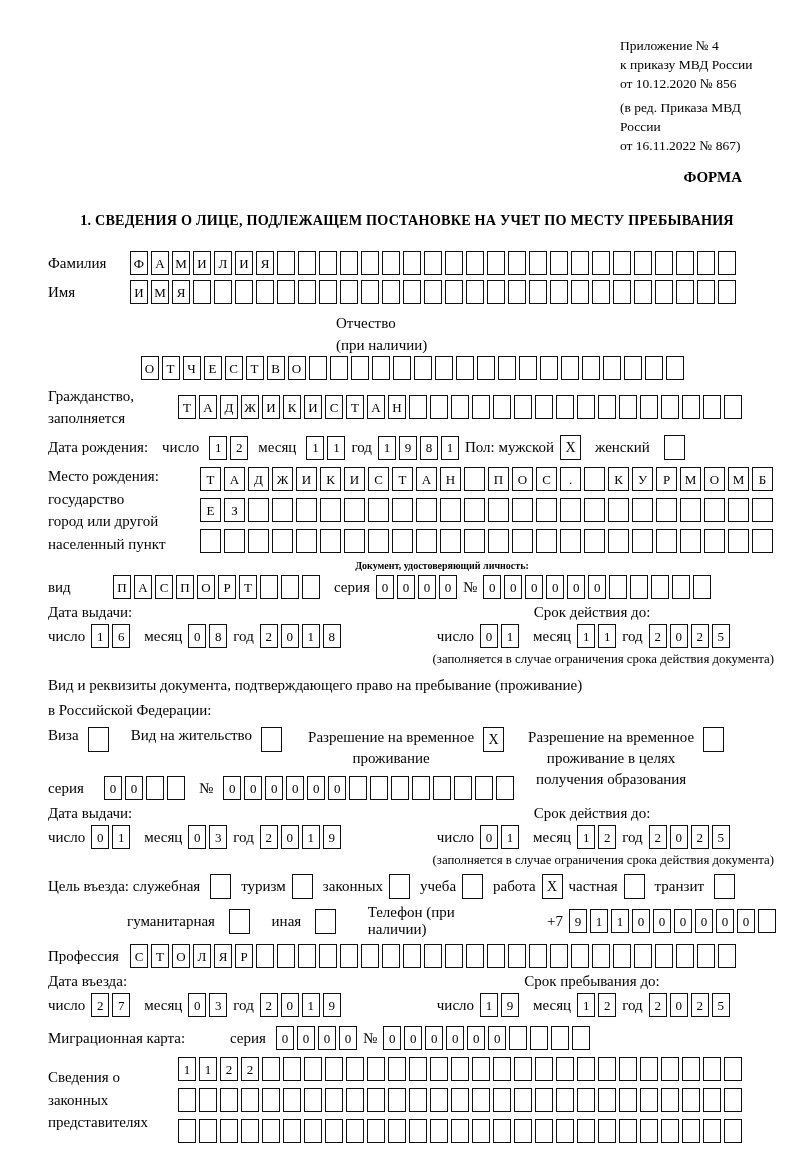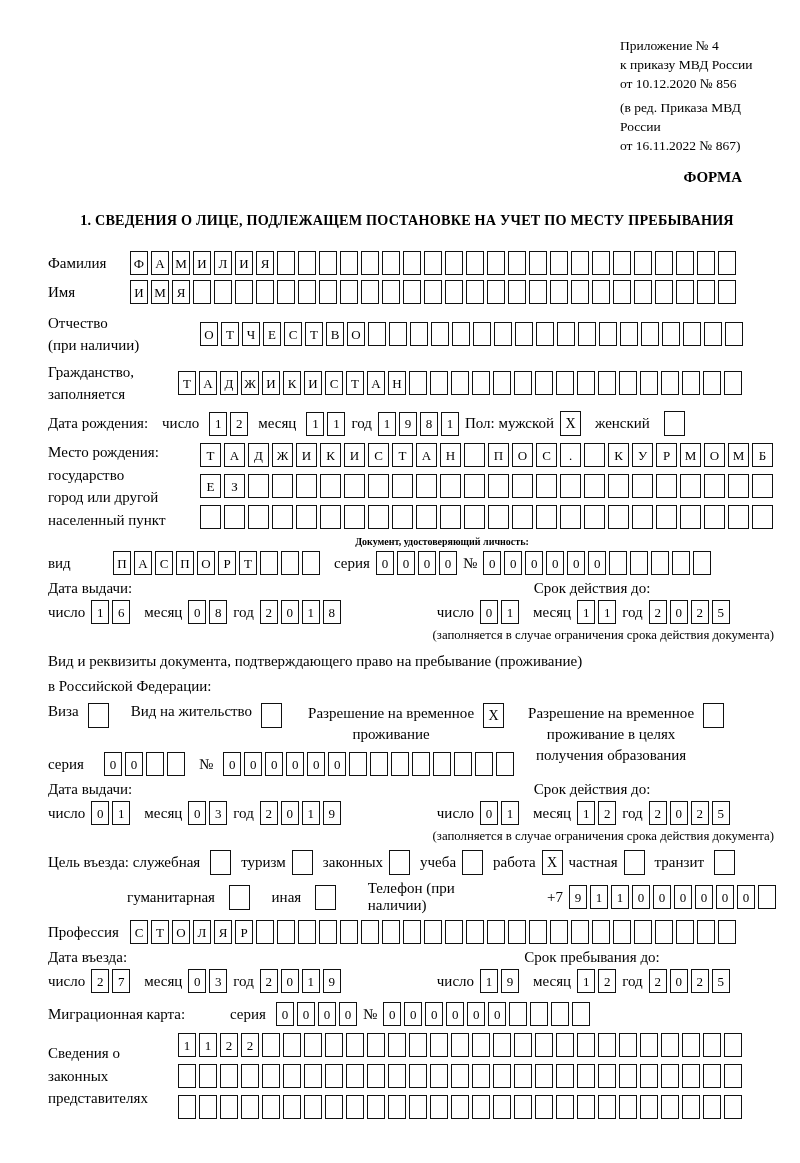--- a/index.html
+++ b/index.html
@@ -140,21 +140,21 @@
         <span class="cell"></span>
         <span class="cell"></span>
         <span class="cell"></span>
         <span class="cell"></span>
         <span class="cell"></span>
         <span class="cell"></span>
         <span class="cell"></span>
       </span>
   </div>
 
-  <div class="row" style="margin-top:8px;">
+  <div class="row" style="margin-top:8px;flex-direction:column;">
     <div class="labelcol" style="width:152px;">
       <div>Отчество</div>
       <div>(при наличии)</div>
     </div>
     <span class="cells">
         <span class="cell">О</span>
         <span class="cell">Т</span>
         <span class="cell">Ч</span>
         <span class="cell">Е</span>
         <span class="cell">С</span>

